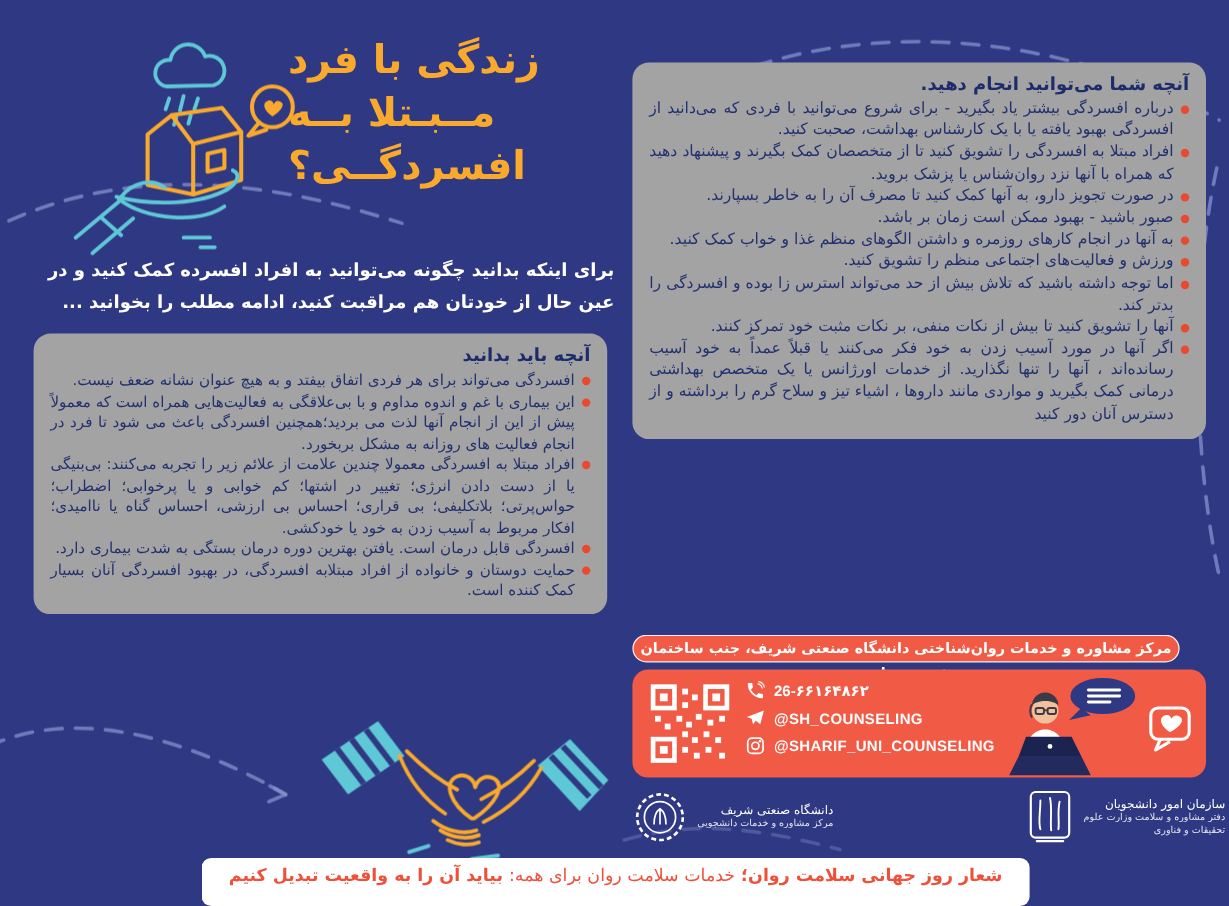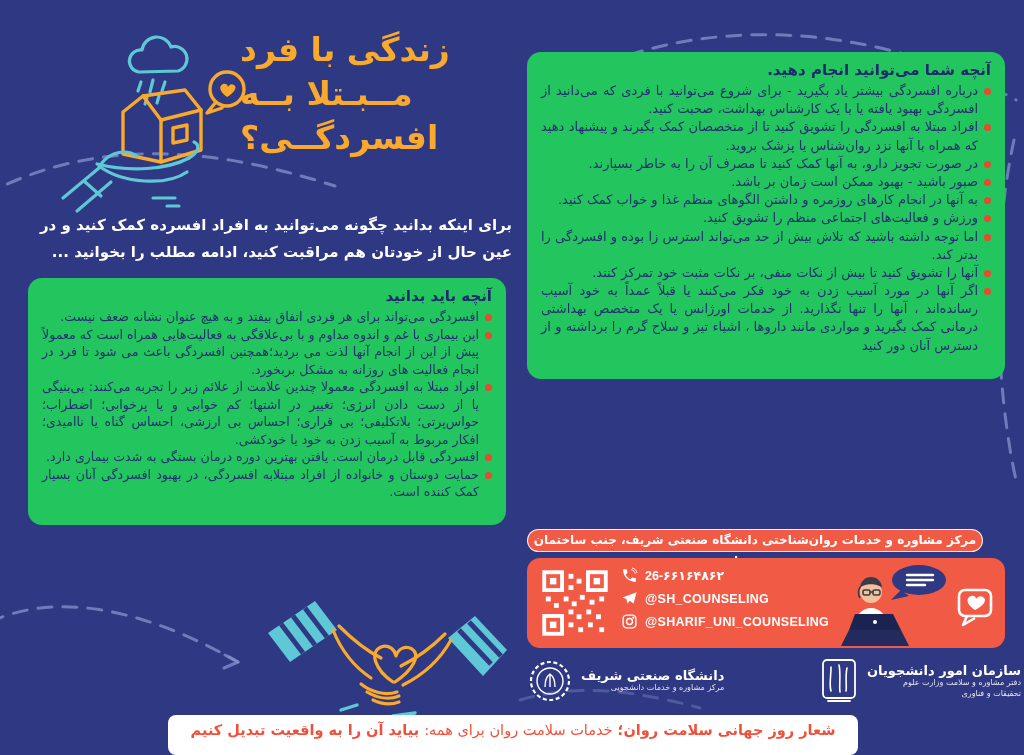--- a/index.html
+++ b/index.html
@@ -12,21 +12,21 @@
   .bg-dashes{position:absolute;inset:0;z-index:0;}
   .layer{position:absolute;z-index:1;}
 
   
   .title{left:240px;top:28px;width:272px;direction:rtl;text-align:left;
     color:#F9A92C;font-weight:bold;font-size:33px;line-height:1.34;}
   .subtitle{left:14px;top:212px;width:498px;direction:rtl;text-align:right;
     color:#ffffff;font-weight:bold;font-size:15px;line-height:1.8;}
 
   
-  .card{background:#22c55e;border-radius:14px;padding:9px 14px 24px 14px;
+  .card{background:#a3a3a3;border-radius:14px;padding:9px 14px 11px 14px;
     direction:rtl;color:#23306F;}
   .card h2{margin:0 0 3px 0;font-size:15px;color:#1C2B6B;font-weight:bold;}
   .card ul{margin:0;padding:0;list-style:none;font-size:13px;line-height:1.4;text-align:justify;}
   .card li{position:relative;padding-right:13px;}
   .card li::before{content:"";position:absolute;right:0;top:6px;width:7px;height:7px;
     border-radius:50%;background:#E8492F;}
   .know-card{left:28px;top:278px;width:450px;}
   .know-card ul{font-size:12.6px;line-height:1.39;}
   .do-card{left:527px;top:52px;width:450px;}
 
@@ -39,21 +39,21 @@
   .contact-rows{position:absolute;left:94px;top:9px;display:flex;flex-direction:column;gap:6px;}
   .c-row{display:flex;align-items:center;gap:7px;direction:ltr;}
   .c-row .txt{color:#fff;font-weight:bold;font-size:12.5px;font-family:"Liberation Sans","DejaVu Sans",sans-serif;letter-spacing:.3px;}
   .person{position:absolute;right:2px;bottom:0;}
 
   
   .logos{left:527px;top:650px;width:494px;height:62px;display:flex;align-items:center;justify-content:space-between;}
   .logo{display:flex;align-items:center;gap:8px;color:#fff;}
   .logo .who-text{font-family:"Liberation Sans","DejaVu Sans",sans-serif;font-weight:bold;font-size:15px;line-height:1.06;}
   .logo .fa-col{direction:rtl;text-align:right;}
-  .logo .fa-title{font-weight:bold;font-size:13px;}
+  .logo .fa-title{font-weight:normal;font-size:10px;}
   .logo .fa-sub{font-size:8px;opacity:.88;line-height:1.3;}
 
   
   .footer-banner{left:168px;top:715px;width:690px;height:40px;background:#ffffff;border-radius:8px;
     display:flex;align-items:flex-start;justify-content:center;direction:rtl;
     color:#F0503A;font-size:14.5px;padding-top:7px;box-sizing:border-box;}
   .footer-banner span{margin:0 2.5px;white-space:nowrap;}
   .fb-bold{font-weight:bold;}
 </style>
 </head>

